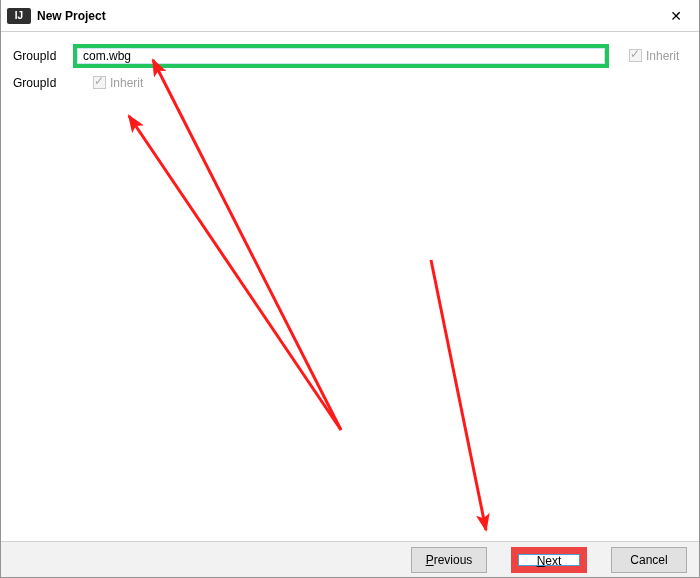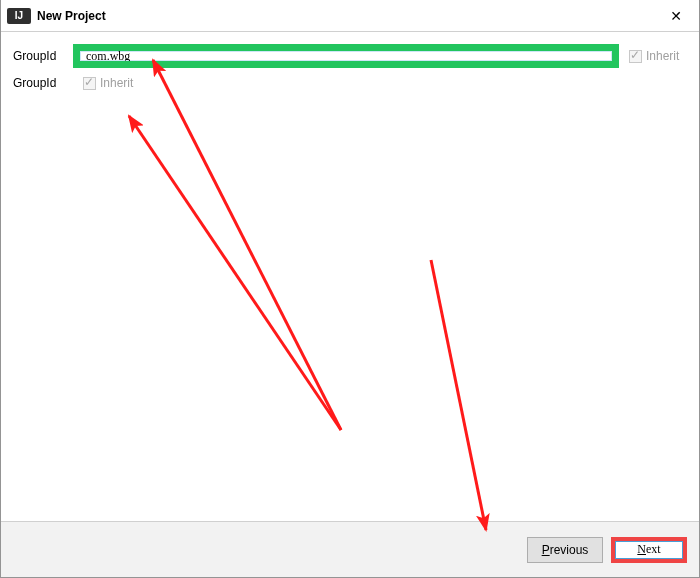--- a/index.html
+++ b/index.html
@@ -7,27 +7,27 @@
   .outer { width: 700px; height: 578px; border: 1px solid #949494; border-top: none; position: relative; background: #fff; }
   .titlebar { height: 32px; display: flex; align-items: center; padding: 0 0 0 6px; border-bottom: 1px solid #d0d0d0; background: #fff; }
   .appicon { width: 24px; height: 16px; background: #2f2f2f; color: #fff; font-size: 10px; font-weight: bold; display: flex; align-items: center; justify-content: center; border-radius: 2px; margin-right: 6px; }
   .title { flex: 0 0 auto; font-weight: bold; }
   .title-spacer { flex: 1; }
   .close-btn { width: 46px; height: 32px; display: flex; align-items: center; justify-content: center; font-size: 14px; font-family: Arial, sans-serif; color: #000; cursor: pointer; }
   .content { position: absolute; top: 32px; left: 0; right: 0; bottom: 48px; padding: 12px 12px 0 12px; }
   .row { display: flex; align-items: center; margin-bottom: 8px; }
   .label { width: 60px; flex: none; }
   .field { flex: 1; height: 24px; border: 1px solid #b0b0b0; padding: 2px 6px; font-family: inherit; font-size: 12px; outline: none; }
-  .field.focused { border: 7px solid #22c55e; box-shadow: 0 0 0 1px #cde6f7 inset; font-family: Liberation Serif, serif; }
-  .inherit-wrap { width: 58px; flex: none; display: flex; align-items: center; margin-left: 10px; color: #a0a0a0; }
+  .field.focused { border: 4px solid #22c55e; box-shadow: 0 0 0 1px #cde6f7 inset; }
+  .inherit-wrap { width: 58px; flex: none; display: flex; margin-left: 20px; color: #a0a0a0; }
   .inherit-wrap .check-box { width: 13px; height: 13px; border: 1px solid #c8c8c8; background: #f5f5f5; margin-right: 4px; position: relative; }
   .inherit-wrap .check-box.checked::after { content: "✓"; position: absolute; top: -3px; left: 0; font-size: 12px; color: #a8a8a8; }
-  .buttonbar { position: absolute; bottom: 0; left: 0; right: 0; height: 56px; border-top: 1px solid #d0d0d0; display: flex; align-items: center; justify-content: flex-end; padding: 0 12px; gap: 8px; background: #f2f2f2; }
+  .buttonbar { position: absolute; bottom: 0; left: 0; right: 0; height: 36px; border-top: 1px solid #d0d0d0; display: flex; align-items: center; justify-content: flex-end; padding: 0 12px; gap: 24px; background: #f2f2f2; }
   .btn { min-width: 76px; height: 26px; border: 1px solid #adadad; background: #e1e1e1; font-family: inherit; font-size: 12px; cursor: pointer; padding: 0 10px; }
-  .btn.default { border: 4px solid #ef4444; background: #fff; box-shadow: 0 0 0 1px #489ED8 inset; font-family: Liberation Serif, serif; }
+  .btn.default { border: 7px solid #ef4444; background: #fff; box-shadow: 0 0 0 1px #489ED8 inset; }
   .btn u { text-decoration: underline; }
   .overlay-svg { position: absolute; top: 0; left: 0; pointer-events: none; }
   .placeholder-space { width: 66px; flex: none; }
 </style>
 </head>
 <body>
 
 <div class="outer">
 
   <div class="titlebar">
@@ -57,20 +57,21 @@
         <div class="check-box checked"></div>
         <span>Inherit</span>
       </div>
     </div>
 
   </div>
 
   <div class="buttonbar">
     <button class="btn"><u>P</u><span>revious</span></button>
     <button class="btn default"><u>N</u><span>ext</span></button>
+    <button class="btn">Cancel</button>
   </div>
 
   <svg class="overlay-svg" width="700" height="578">
     <defs>
       <marker id="arrowhead" markerWidth="18" markerHeight="14" refX="16" refY="7" orient="auto" markerUnits="userSpaceOnUse">
         <polygon points="0,0 18,7 0,14 4,7" fill="#ff1a1a"></polygon>
       </marker>
     </defs>
 
     <line x1="340" y1="430" x2="152" y2="60" stroke="#ff1a1a" stroke-width="3" marker-end="url(#arrowhead)"></line>

